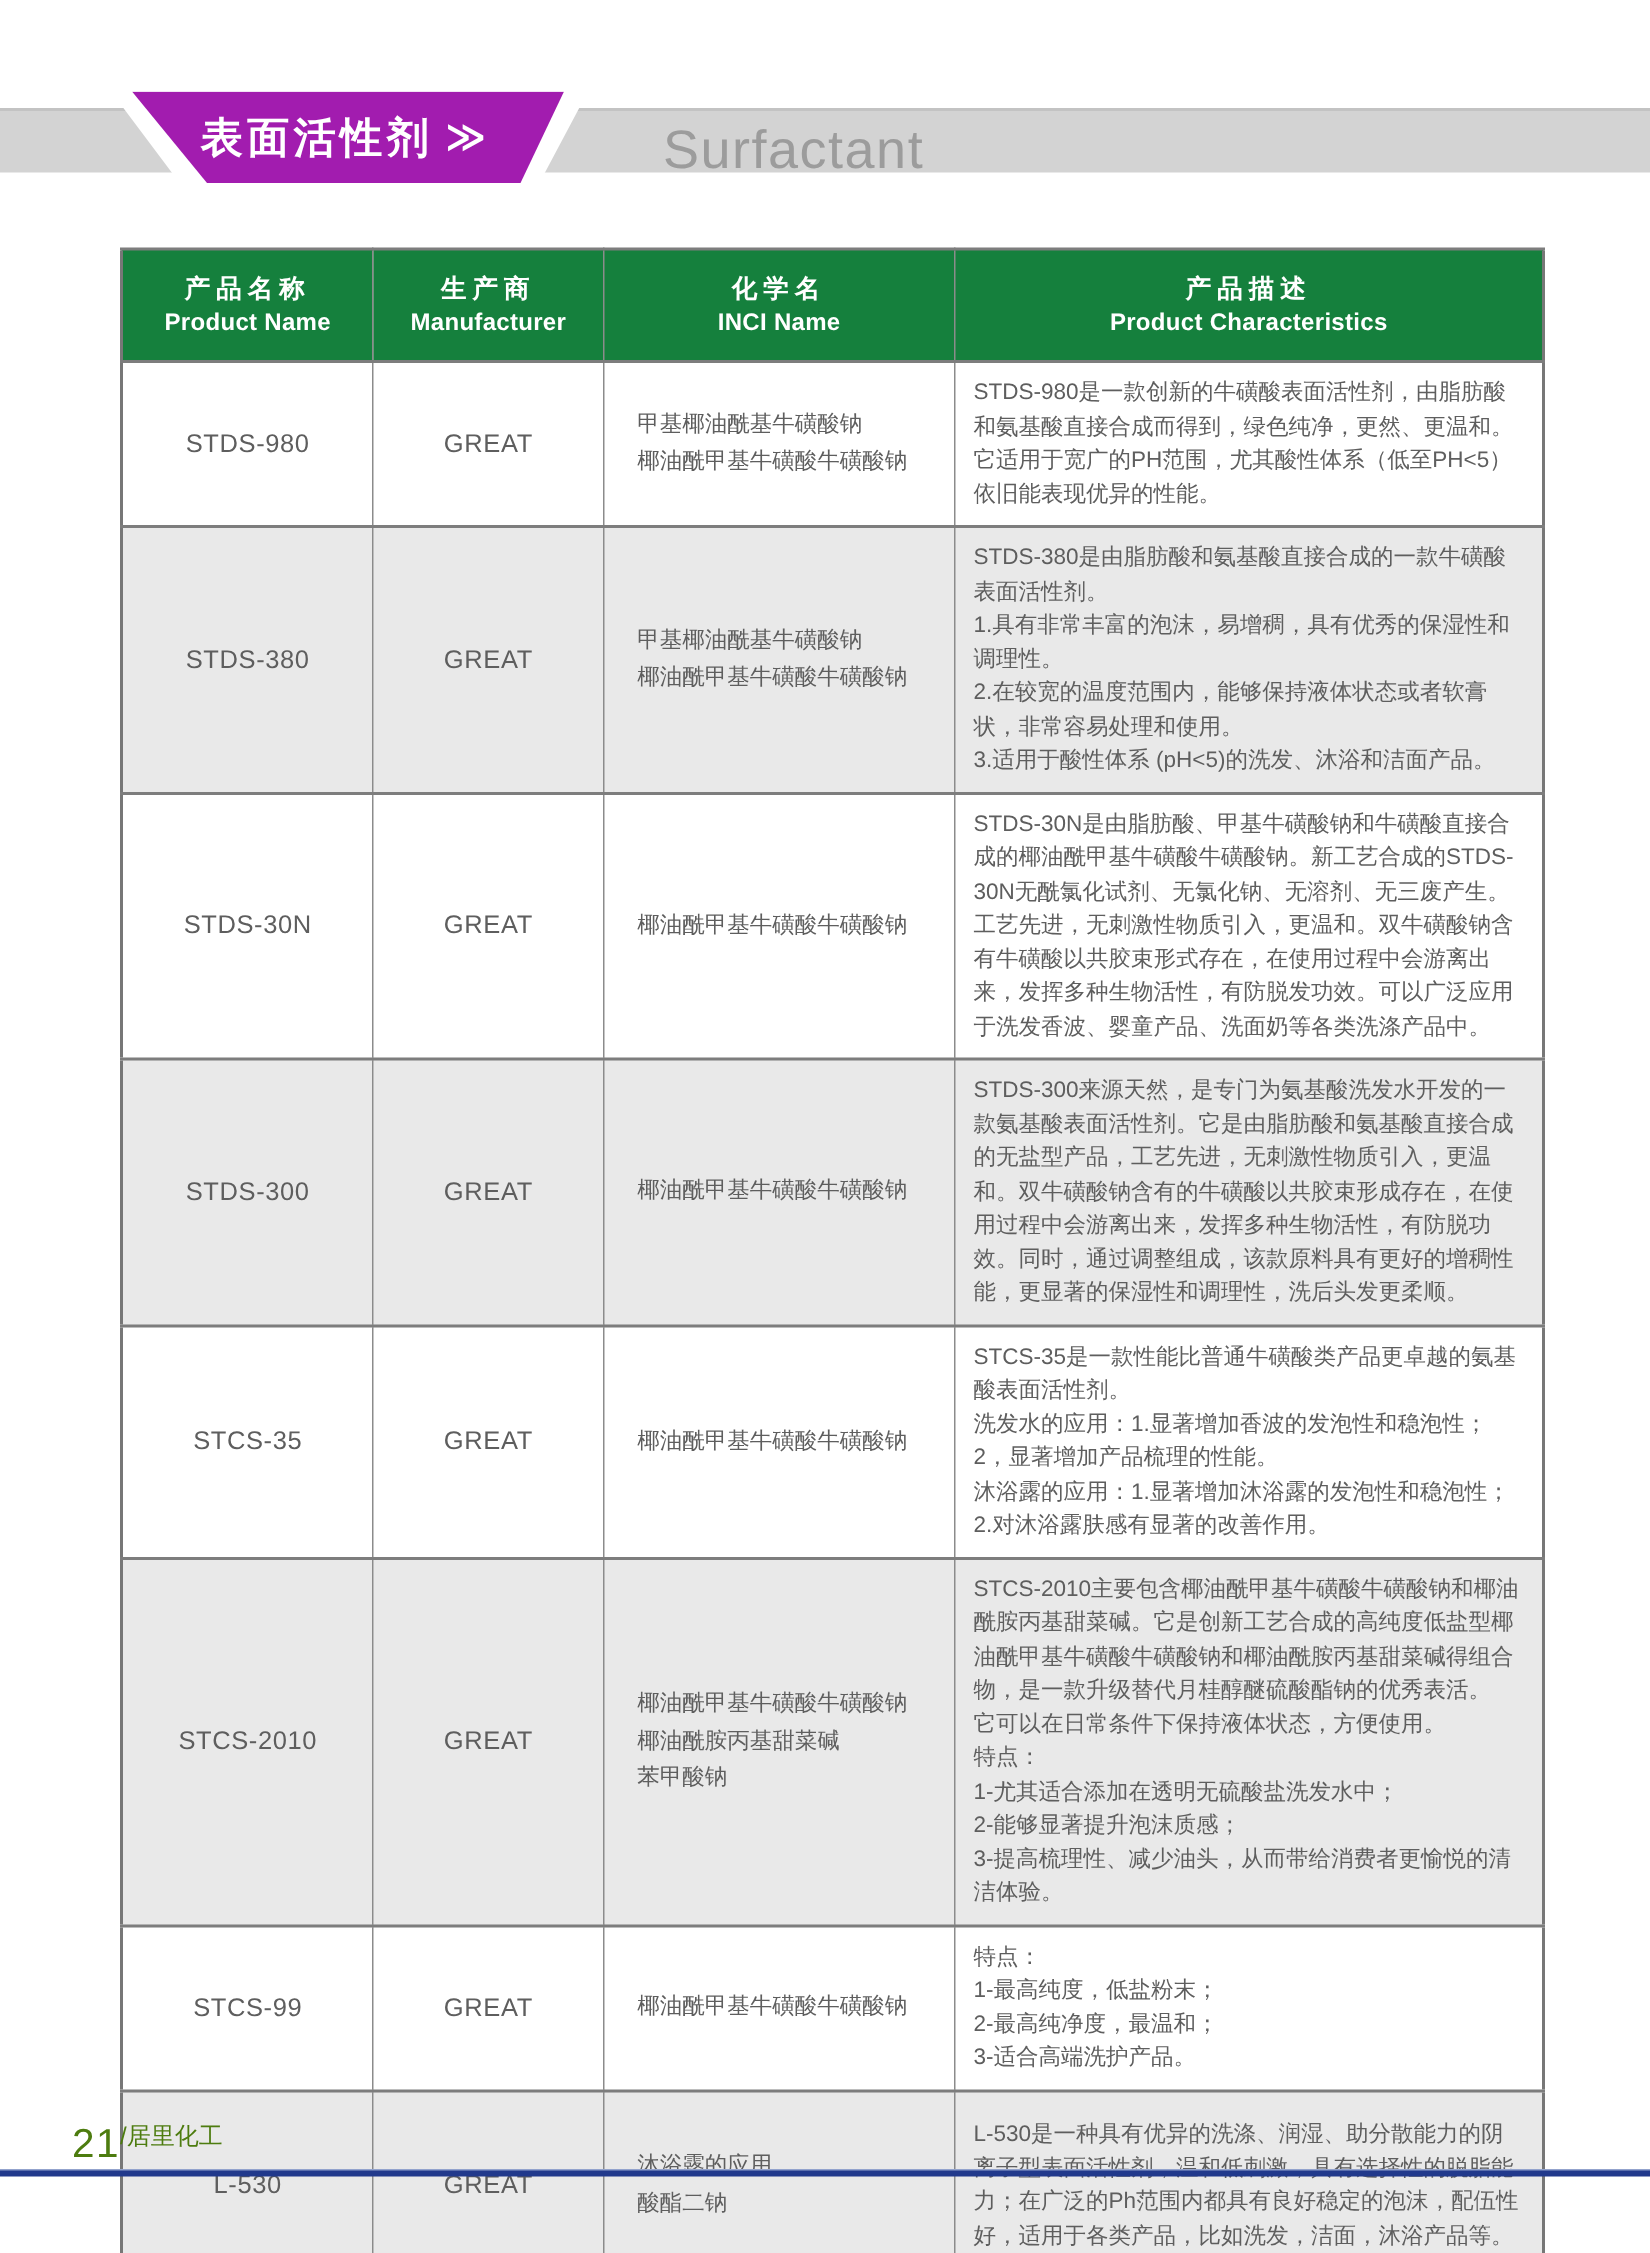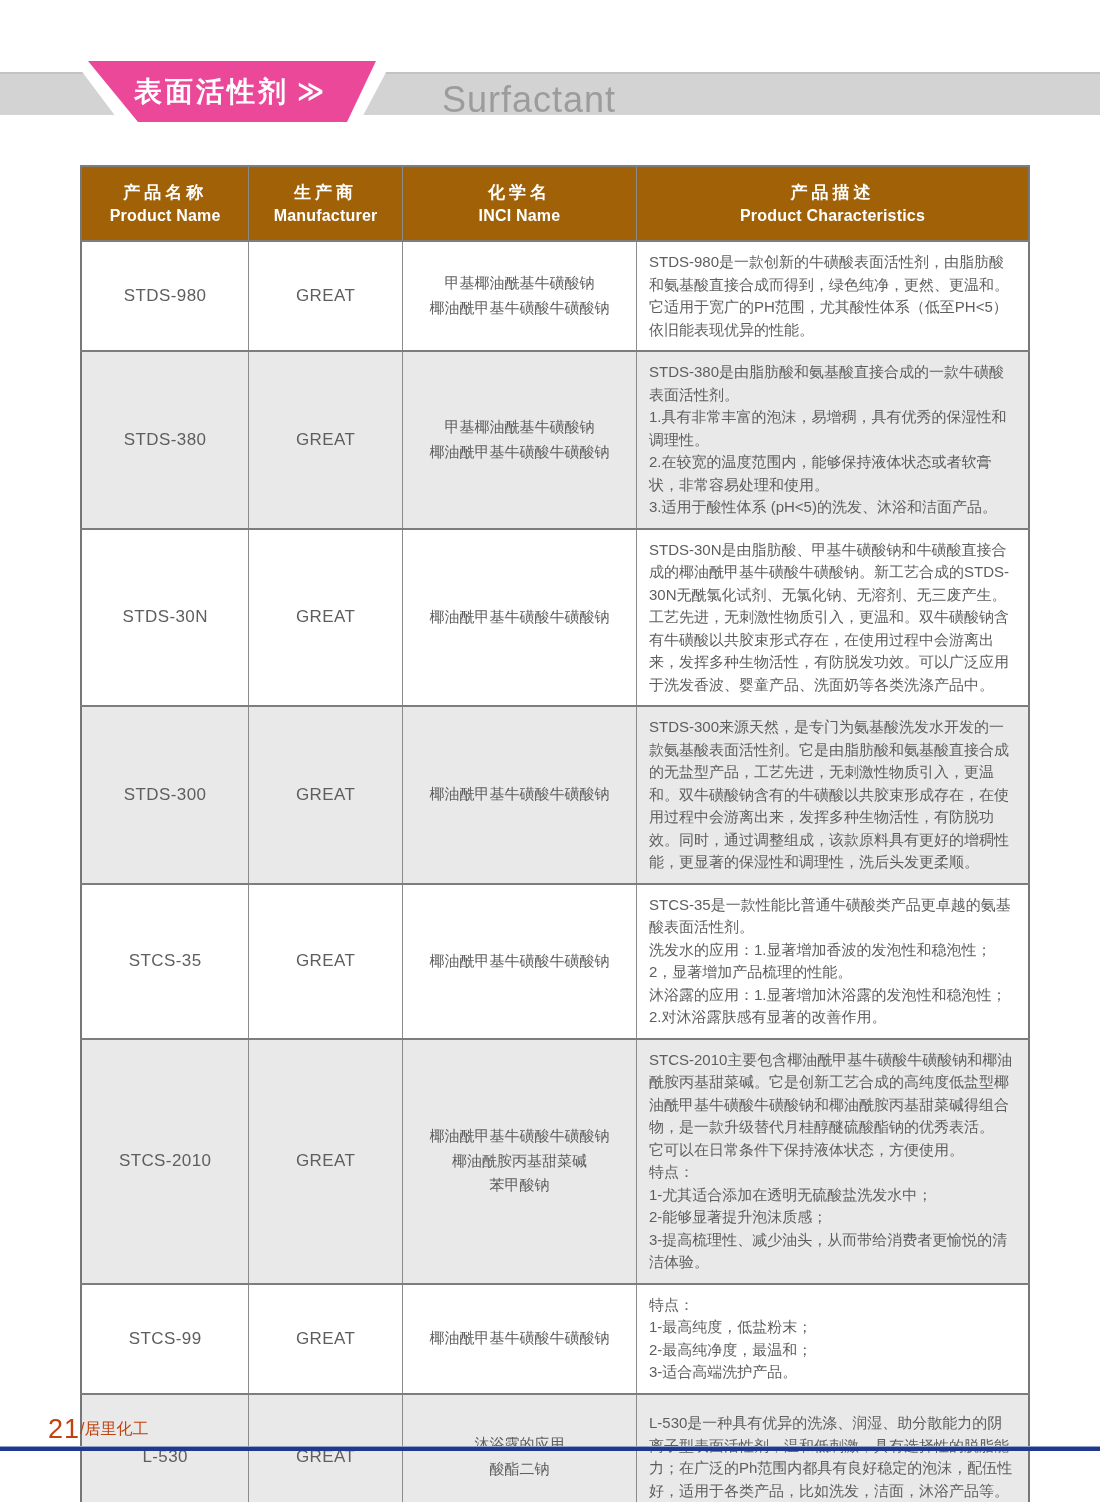--- a/index.html
+++ b/index.html
@@ -13,21 +13,21 @@
     position:absolute; left:0; top:72px; width:1100px; height:43px;
     background:#d3d3d3; border-top:2px solid #c3c3c3;
   }
   .banner-white {
     position:absolute; left:66px; top:61px; width:326px; height:64px;
     background:#ffffff;
     clip-path:polygon(8px 0, 326px 0, 292px 64px, 56px 64px);
   }
   .banner-blue {
     position:absolute; left:66px; top:61px; width:326px; height:61px;
-    background:#ec4899;
+    background:#a21caf;
     clip-path:polygon(22px 0, 310px 0, 281px 61px, 72px 61px);
     display:flex; align-items:center; justify-content:center;
     color:#ffffff;
   }
   .banner-blue .zh { font-size:28px; font-weight:700; letter-spacing:3px; }
   .banner-blue .chev { font-size:26px; font-weight:700; margin-left:8px; }
   .band-subtitle {
     position:absolute; left:442px; top:79px;
     font-size:36px; color:#9c9c9c; letter-spacing:1px;
   }
@@ -35,41 +35,41 @@
   .table-wrap { position:absolute; left:80px; top:165px; width:950px; }
   table {
     width:100%; border-collapse:collapse; table-layout:fixed;
     border:2px solid #777777;
   }
   col.c1 { width:17.7%; } col.c2 { width:16.2%; }
   col.c3 { width:24.7%; } col.c4 { width:41.4%; }
   th, td { border:1px solid #8b8b8b; vertical-align:middle; }
   tr { border-top:2px solid #7d7d7d; }
   thead th {
-    height:75px; background:#a16207; color:#ffffff; text-align:center;
+    height:75px; background:#15803d; color:#ffffff; text-align:center;
     font-weight:700; padding:4px;
   }
   thead .th-zh { font-size:17px; letter-spacing:4px; line-height:1.5; }
   thead .th-en { font-size:16px; letter-spacing:0.2px; line-height:1.4; }
   tbody tr:nth-child(even) td { background:#e9e9e9; }
   tbody tr:nth-child(odd)  td { background:#ffffff; }
   tbody tr:nth-child(1){height:100px;} tbody tr:nth-child(2){height:159px;}
   tbody tr:nth-child(3){height:169px;} tbody tr:nth-child(4){height:169px;}
   tbody tr:nth-child(5){height:128px;} tbody tr:nth-child(6){height:230px;}
   tbody tr:nth-child(7){height:87px;}  tbody tr:nth-child(8){height:127px;}
   td { color:#5e5e5e; }
   td.name  { text-align:center; font-size:17px; letter-spacing:0.4px;margin-top:37px; }
   td.manu  { text-align:center; font-size:17px; letter-spacing:0.4px; }
-  td.inci  { text-align:center; font-size:15px; line-height:1.65; padding:22px; }
+  td.inci  { font-size:15px; line-height:1.65; padding:22px; }
   td.desc  { font-size:15px; line-height:1.5; padding:9px 12px; text-align:left;margin-left:44px; }
   td.desc .line { margin:0; }
   
   .footer-text {
-    position:absolute; left:48px; top:1414px; color:#c2410c;
-    display:flex; align-items:center;
+    position:absolute; left:48px; top:1414px; color:#4d7c0f;
+    display:flex; align-items:flex-start;
   }
   .footer-text .page-num { font-size:27px; font-weight:500; letter-spacing:1px; }
   .footer-text .company  { font-size:16px; font-weight:500; }
   .footer-line {
     position:absolute; left:0; top:1446px; width:1100px; height:5px;
     background:#21398c; border-top:1px solid #93a3cd;
   }
 </style>
 </head>
 <body>

